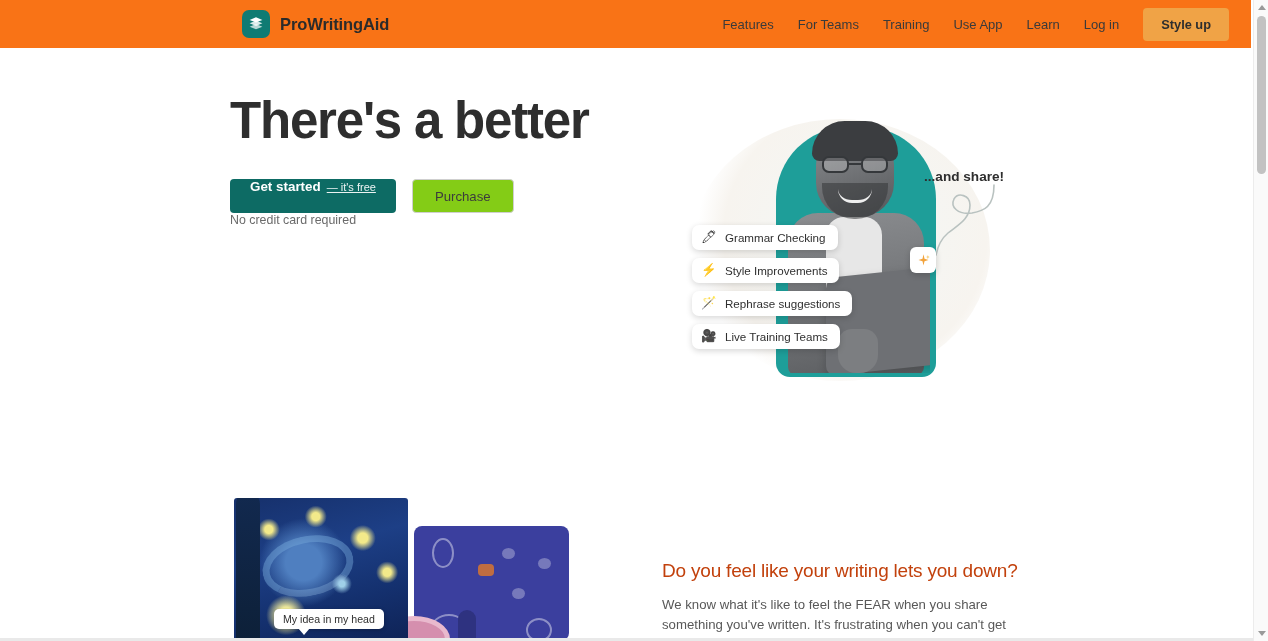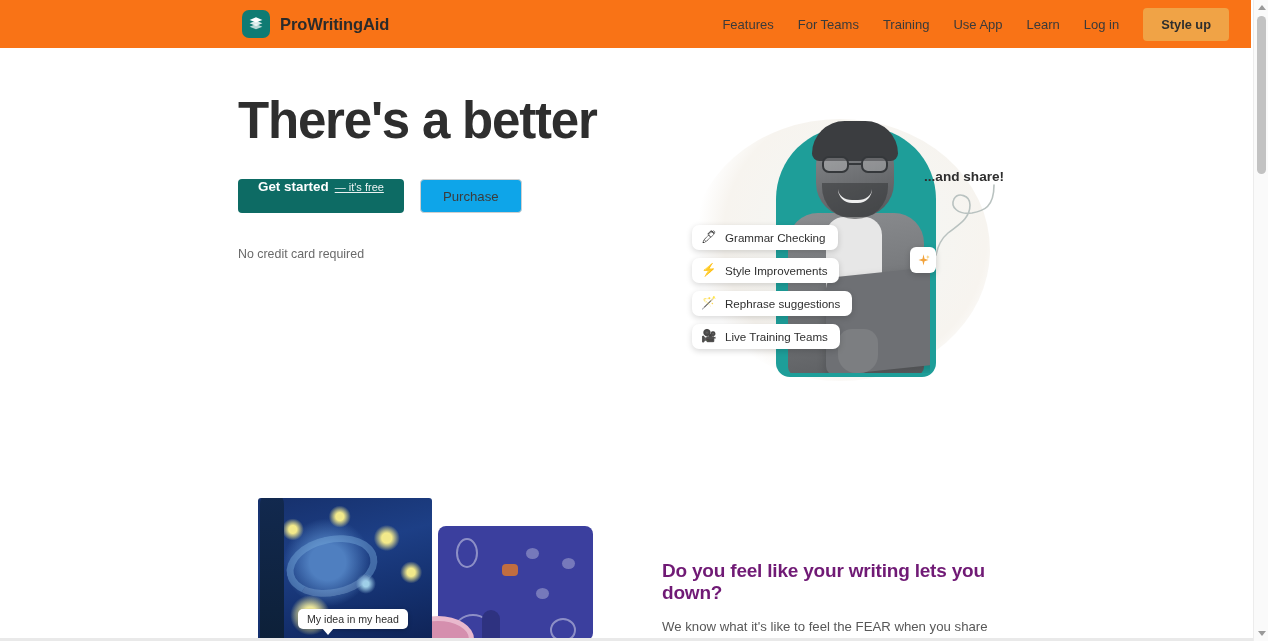--- a/index.html
+++ b/index.html
@@ -52,21 +52,21 @@
     background: #f0a346; color: #2e2e2e;
     font-size: 12.8px; font-weight: bold;
     padding: 9px 18px; border-radius: 4px;
     border: none; cursor: pointer; margin-left: 12px;
     font-family: "Liberation Sans", sans-serif;
     white-space: nowrap;
   }
 
   
   .hero {
-    position: absolute; top: 92px; left: 238px;
+    position: absolute; top: 92px; left: 230px;
     width: 360px;
   }
   .hero h1 {
     font-size: 51px; line-height: 57px;
     font-weight: bold; color: #2e2e2e;
     letter-spacing: -1.2px;
   }
   .hero p.sub {
     margin-top: 26px;
     font-size: 15.5px; line-height: 23px; color: #4d4d4d;
@@ -76,27 +76,27 @@
   .btn-primary {
     background: #0d6b64; color: #ffffff;
     border: none; border-radius: 4px; cursor: pointer;
     padding: 0 20px; height: 34px;
     display: inline-flex; align-items: baseline; gap: 6px;
     font-family: "Liberation Sans", sans-serif;
   }
   .btn-primary .lbl { font-size: 13.4px; font-weight: bold; }
   .btn-primary .sm { font-size: 11px; font-weight: normal; opacity: .92; text-decoration: underline; }
   .btn-outline {
-    background: #0ea5e9; color: #3c3c3c;
+    background: #84cc16; color: #3c3c3c;
     border: 1px solid #cfcfcf; border-radius: 4px; cursor: pointer;
     height: 34px; padding: 0 22px; font-size: 13.2px;
     font-family: "Liberation Sans", sans-serif;
   }
   .nocc {
-    margin-top: 34px; font-size: 12.4px; color: #6a6a6a;
+    font-size: 12.4px; color: #6a6a6a;
   }
 
   
   .illus {
     position: absolute; left: 660px; top: 105px;
     width: 360px; height: 285px;
   }
   .illus-bg {
     position: absolute; left: 30px; top: 14px;
     width: 300px; height: 262px; border-radius: 50%;
@@ -197,21 +197,21 @@
   }
   .and-more {
     position: absolute; left: 264px; top: 64px;
     font-size: 13.6px; font-weight: bold; color: #2e2e2e;
     white-space: nowrap; z-index: 6;
   }
   .curl { position: absolute; left: 272px; top: 78px; z-index: 5; }
 
   
   .lower-imgs {
-    position: absolute; left: 258px; top: 498px;
+    position: absolute; left: 234px; top: 498px;
     width: 340px; height: 143px; padding-left: 48px;
   }
   .starry {
     position: absolute; left: 0; top: 0;
     width: 174px; height: 143px;
     border-radius: 3px;
     overflow: hidden;
     background:
       radial-gradient(circle at 20% 22%, #f2e98a 0 4px, rgba(242,233,138,0) 11px),
       radial-gradient(circle at 47% 13%, #f2e98a 0 4px, rgba(242,233,138,0) 11px),
@@ -276,21 +276,21 @@
     position: absolute; left: 64px; top: 38px;
     width: 16px; height: 12px; border-radius: 4px;
     background: #d8762f; opacity: .85;
   }
 
   .lower-text {
     position: absolute; left: 662px; top: 560px;
     width: 356px;
   }
   .lower-text h2 {
-    font-size: 19px; font-weight: bold; color: #701a75;
+    font-size: 19px; font-weight: normal; color: #c2410c;
     letter-spacing: -.2px;
   }
   .lower-text p {
     margin-top: 13px;
     font-size: 13.2px; line-height: 20px; color: #585858;
   }
 
   
   .scrollbar {
     position: absolute; right: 0; top: 0;

